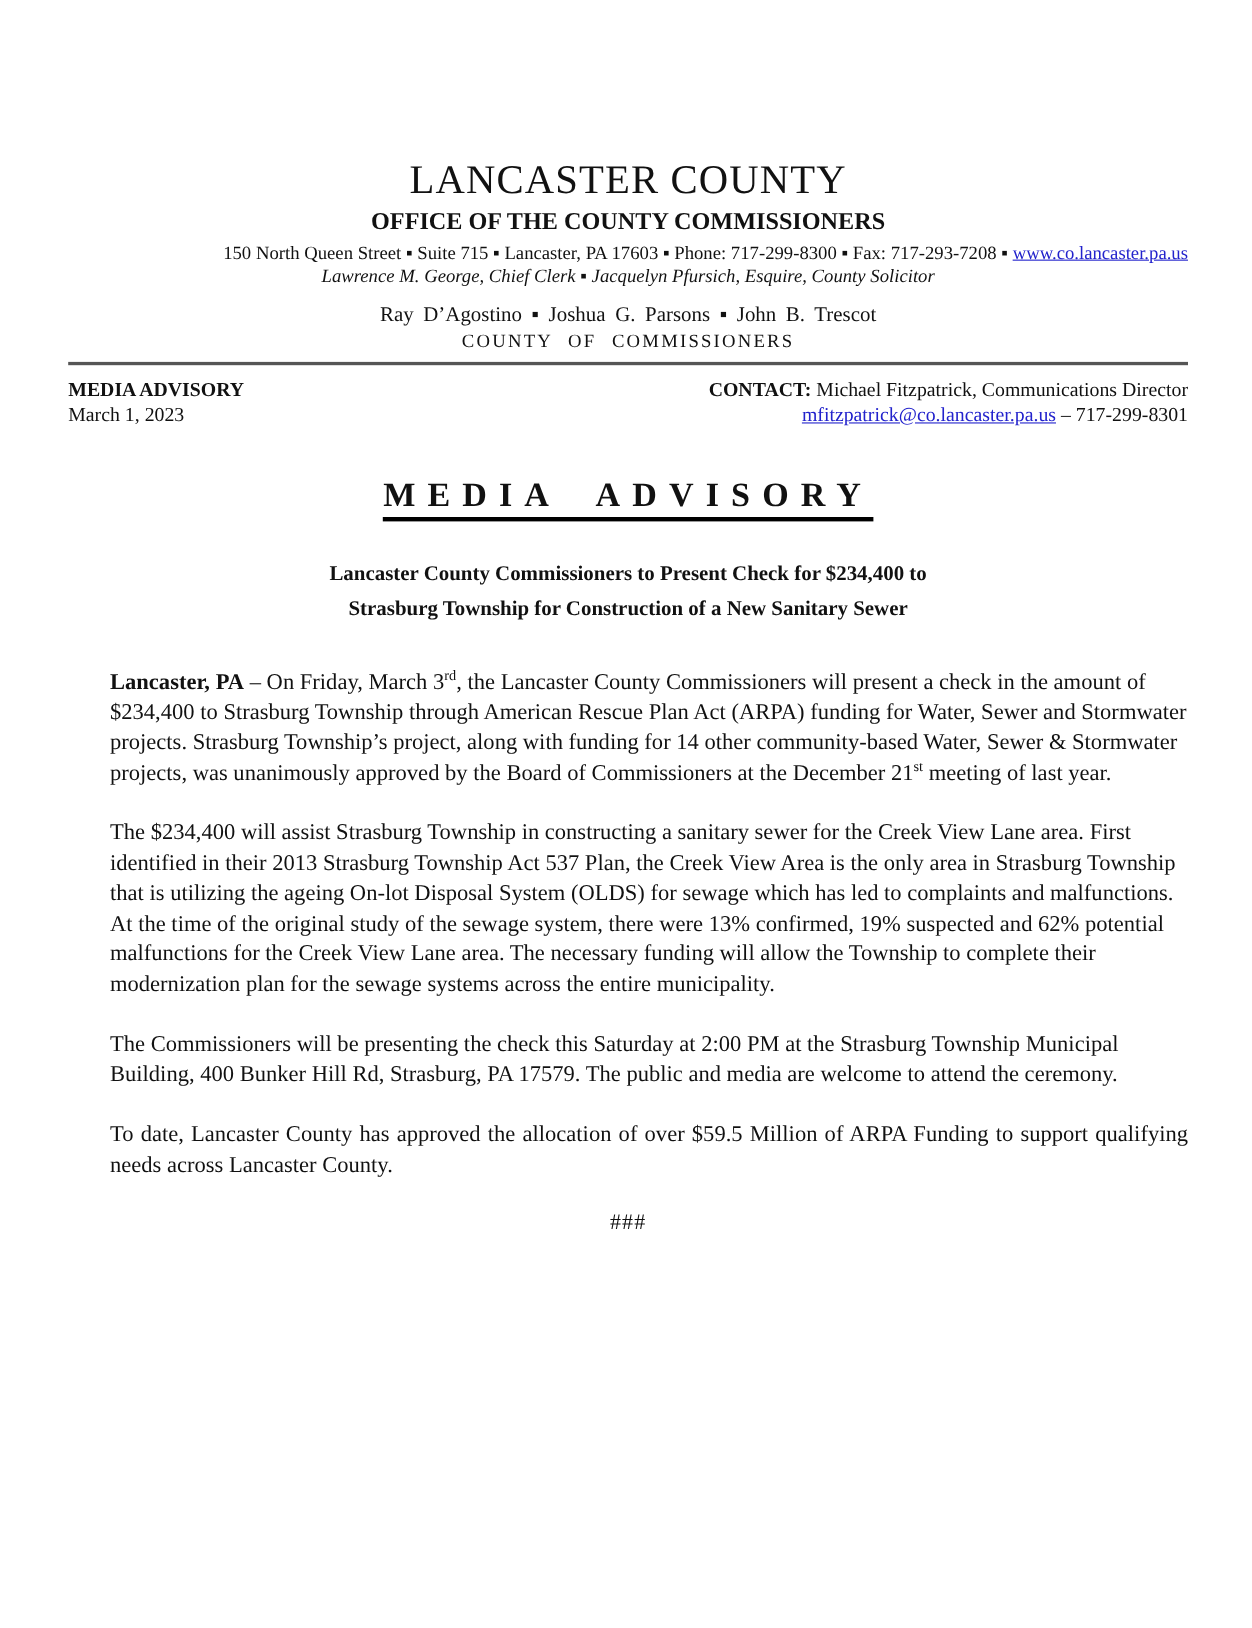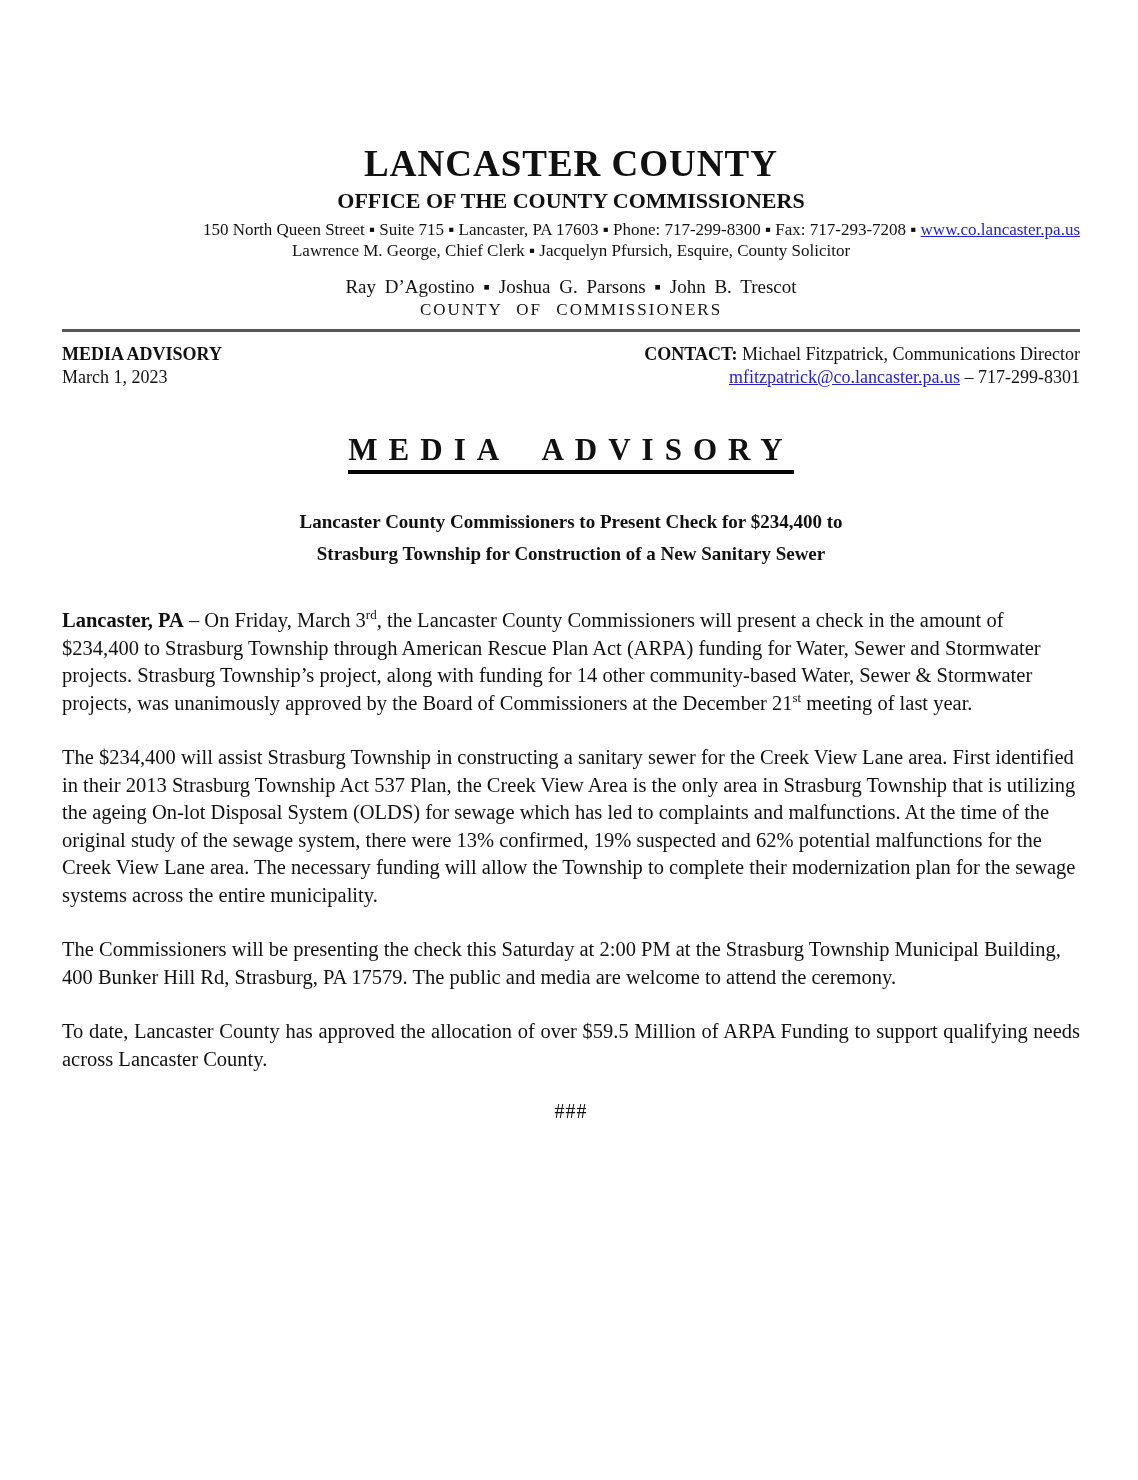--- a/index.html
+++ b/index.html
@@ -15,40 +15,41 @@
   .page {
     padding: 143px 58px 0 62px;
     width: 100%;
     height: 100%;
   }
 
   
   .letterhead { text-align: center; }
   .org-name {
     font-size: 37px;
-    font-weight: bold;
+    font-weight: normal;
     letter-spacing: 1px;
     line-height: 1.15;
   }
   .office {
     font-size: 22px;
     font-weight: bold;
     line-height: 1.2;
     margin-top: 2px;
   }
   .addr-line {
     font-size: 17px;
     line-height: 21px;
     margin-top: 5px;
     white-space: nowrap;
     text-align: right;
   }
   .staff-line {
     font-size: 17px;
     line-height: 21px;
+    font-style: italic;
   }
   .commissioners {
     font-size: 19px;
     font-weight: normal;
     line-height: 24px;
     margin-top: 14px;
     word-spacing: 4px;
   }
   .board-label {
     font-size: 17px;
@@ -99,20 +100,21 @@
     line-height: 32px;
   }
 
   
   .body-copy { margin-top: 37px; }
   .body-copy p {
     font-size: 20.5px;
     line-height: 27.5px;
     margin-bottom: 27px;
     text-align: left;
+    margin-left: 38px;
   }
   .body-copy p.justified { text-align: justify; }
   .body-copy sup {
     font-size: 13px;
     line-height: 0;
     vertical-align: super;
   }
   .lead-bold { font-weight: bold; }
   .end-mark {
     text-align: center;

